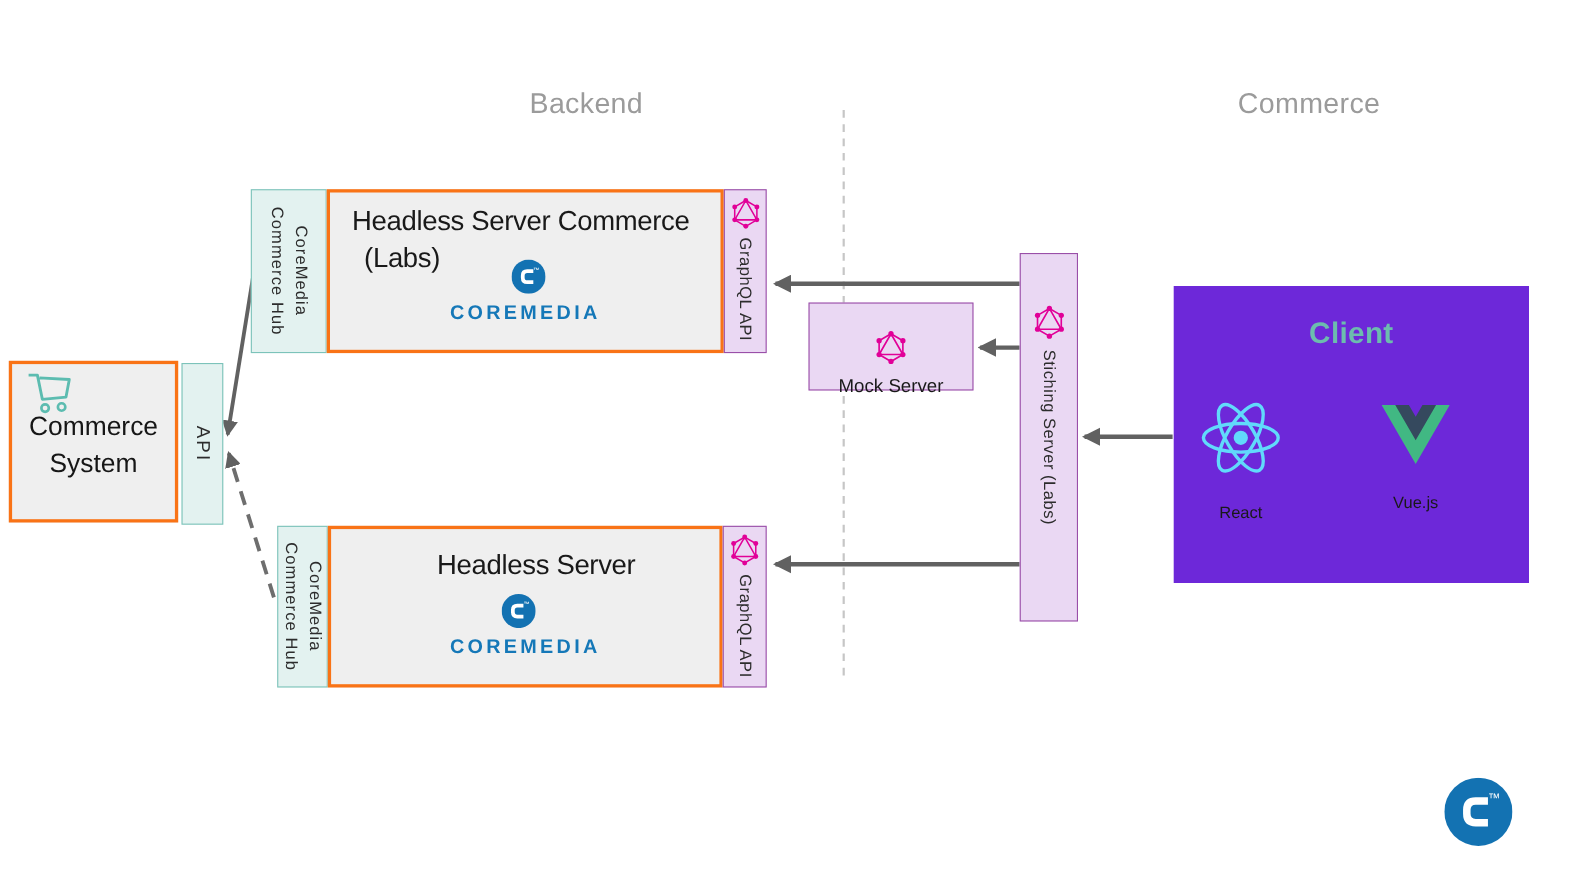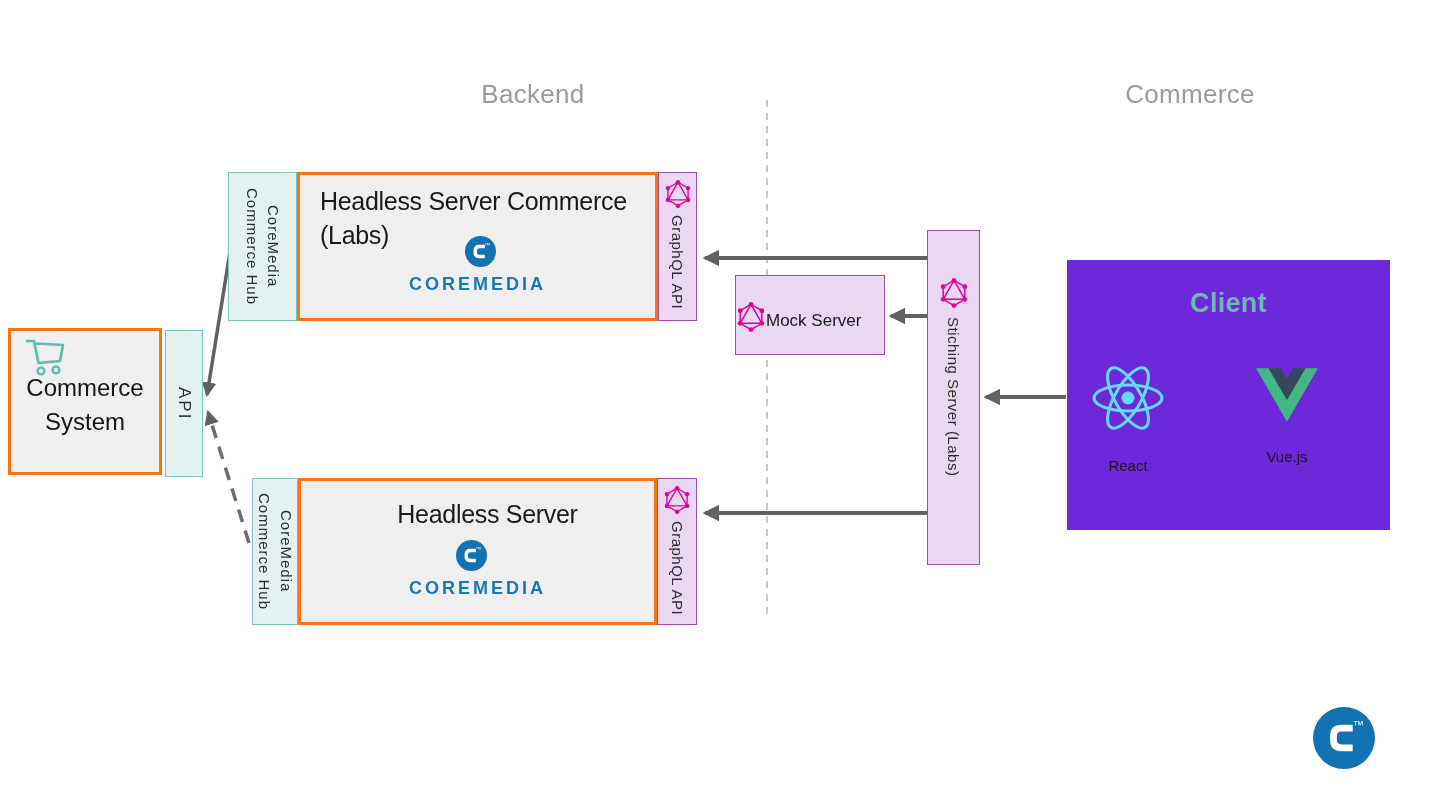--- a/index.html
+++ b/index.html
@@ -34,41 +34,41 @@
   
   .hub-tab { display:flex; align-items:center; justify-content:center; }
   .hub-tab .vtext { font-size:15px; letter-spacing:1px; line-height:1.45; }
   .hub-top { left:228px; top:172px; width:69px; height:149px; }
   .hub-bottom { left:252px; top:478px; width:46px; height:147px; }
 
   .server-box-top { left:297px; top:172px; width:361px; height:149px; }
   .server-box-bottom { left:298px; top:478px; width:359px; height:147px; }
   .server-title { font-size:25px; letter-spacing:-.3px; color:#191919; line-height:1.25; }
   .title-top { position:absolute; left:20px; top:11px; }
-  .title-sub { margin-top:3px; }
+  .title-sub { margin-left:11px; margin-top:3px; }
   .title-center { position:absolute; left:0; top:18px; width:100%; text-align:center;padding-left:20px; }
 
   .cm-mark { position:absolute; }
   .cm-mark-top { left:165px; top:61px; }
   .cm-mark-bottom { left:155px; top:59px; }
   .cm-wordmark { position:absolute; left:0; width:100%; text-align:center;
                  font-size:18px; font-weight:700; letter-spacing:3px; color:#1578b8; }
   .wm-top { top:99px; }
   .wm-bottom { top:97px; }
 
   .graphql-tab { display:flex; flex-direction:column; align-items:center; }
   .gq-top { left:658px; top:172px; width:39px; height:149px; }
   .gq-bottom { left:657px; top:478px; width:40px; height:147px; }
   .graphql-tab .gq-icon { margin-top:6px; }
   .graphql-tab .vtext { flex:1; display:flex; align-items:center; font-size:15px;
                         letter-spacing:.5px; margin-top:2px; }
 
   
   .mock-box { left:735px; top:275px; width:150px; height:80px;
-              display:flex; flex-direction:row; align-items:center; padding-top:7px;text-align:right; }
+              display:flex; flex-direction:column; align-items:center; padding-top:24px;text-align:right; }
   .mock-label { margin-top:4px; font-size:17px; color:#191919; }
 
   
   .stitch-tab { left:927px; top:230px; width:53px; height:335px;
                 display:flex; flex-direction:column; align-items:center; }
   .stitch-tab .gq-icon { margin-top:46px; }
   .stitch-tab .vtext { flex:1; display:flex; align-items:center; font-size:15px;
                        letter-spacing:.5px; margin-top:4px; }
 
   

